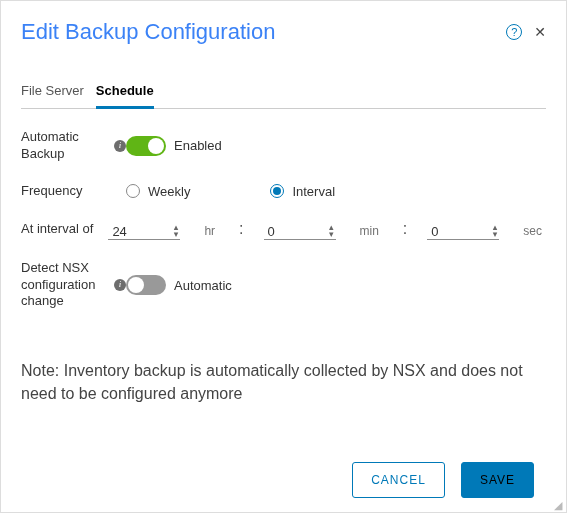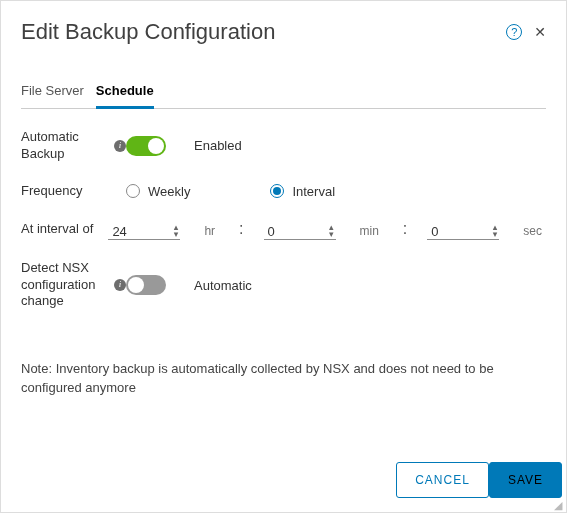--- a/index.html
+++ b/index.html
@@ -19,21 +19,21 @@
   }
   .header {
     display: flex;
     align-items: center;
     justify-content: space-between;
     padding: 18px 20px 10px 20px;
   }
   .title {
     font-size: 22px;
     font-weight: 400;
-    color: #404040;
+    color: #3b82f6;
   }
   .header-icons { display: flex; align-items: center; gap: 12px; }
   .help-icon {
     width: 16px; height: 16px;
     border: 1px solid #0079b8;
     border-radius: 50%;
     color: #0079b8;
     font-size: 11px;
     display: flex; align-items: center; justify-content: center;
     cursor: pointer;
@@ -88,21 +88,21 @@
     color: #fff;
     font-size: 9px;
     display: inline-flex; align-items: center; justify-content: center;
     font-style: italic;
     font-family: Georgia, serif;
     flex-shrink: 0;
   }
   .control-col {
     display: flex;
     align-items: center;
-    gap: 28px;
+    gap: 8px;
     flex: 1;
   }
   
   .toggle {
     width: 40px; height: 20px;
     border-radius: 10px;
     position: relative;
     cursor: pointer;
     flex-shrink: 0;
   }
@@ -165,30 +165,30 @@
     font-size: 9px;
   }
   .unit {
     font-size: 12px;
     color: #737373;
     padding: 0 4px 2px 4px;
   }
   .colon { color: #555; padding-bottom: 2px; }
 
   .note {
-    font-size: 13px;
+    font-size: 16px;
     color: #444;
     margin: 10px 20px;
     line-height: 1.4;
   }
 
   .footer {
     position: absolute;
-    bottom: 14px; right: 4px;
-    display: flex; gap: 0;
+    bottom: 14px; right: 32px;
+    display: flex; gap: 16px;
   }
   .btn {
     font-size: 12px;
     padding: 10px 18px;
     border-radius: 3px;
     cursor: pointer;
     letter-spacing: 1px;
     font-weight: 400;
   }
   .btn-cancel {

